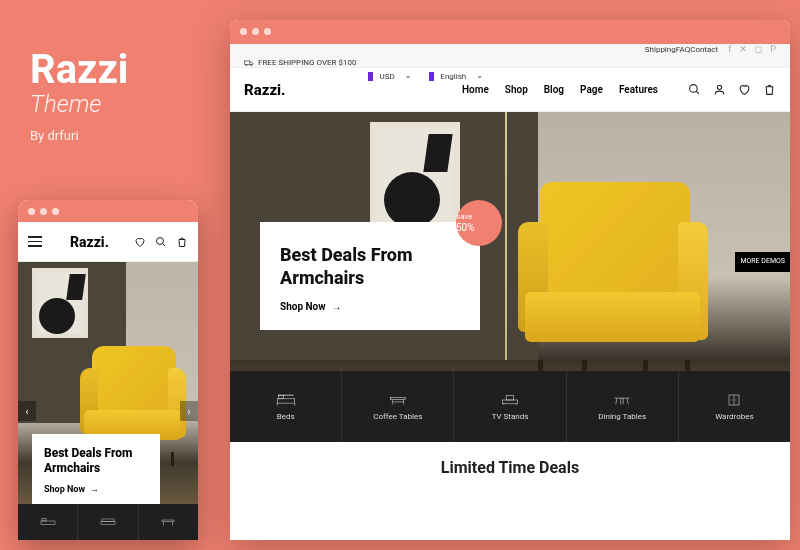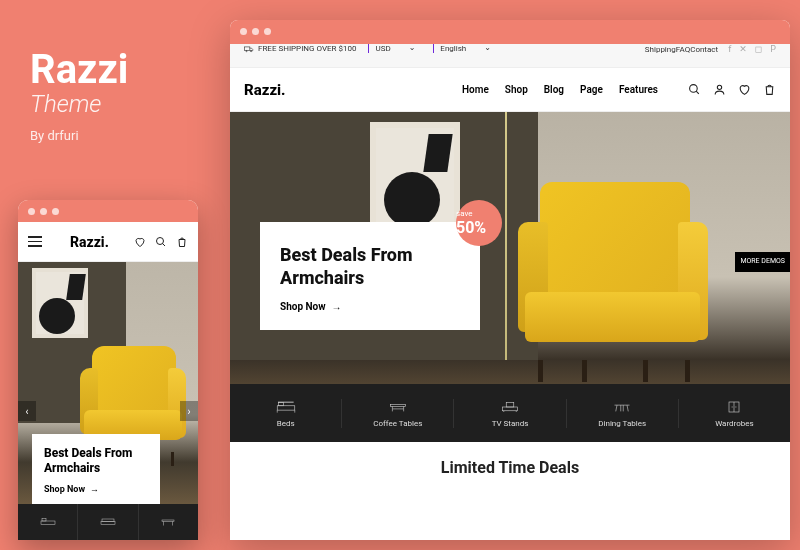--- a/index.html
+++ b/index.html
@@ -16,21 +16,21 @@
 .dot { width: 7px; height: 7px; border-radius: 50%; background: rgba(255,255,255,0.7); }
 
 
 .desktop { position: absolute; left: 230px; top: 20px; width: 560px; height: 520px; border-radius: 8px 8px 0 0; overflow: hidden; box-shadow: 0 10px 40px rgba(0,0,0,0.25); background: #fff; }
 .desktop-chrome { background: #f08070; height: 24px; }
 
 
 .topbar { background: #f7f7f7; height: 24px; display: flex; align-items: flex-start; padding: 0 14px; font-size: 8px; color: #333; border-bottom: 1px solid #eee; }
 .topbar-left { display: flex; align-items: center; gap: 6px; }
 .topbar-shipping { display: flex; align-items: center; gap: 4px; }
-.topbar-sel { display: flex; align-items: center; gap: 18px; padding: 0 6px; border-left: 1px solid #6d28d9; margin-left: 6px; }
+.topbar-sel { display: flex; align-items: center; gap: 10px; padding: 0 6px; border-left: 5px solid #6d28d9; margin-left: 6px; margin-top: 28px; }
 .topbar-right { margin-left: auto; display: flex; gap: 0; align-items: center; }
 .social-icons { display: flex; gap: 8px; color: #aaa; font-size: 9px; margin-left: 10px; }
 
 
 .mainnav { height: 44px; display: flex; align-items: center; padding: 0 14px; background: #fff; border-bottom: 1px solid #eee; }
 .brand { font-weight: 800; font-size: 15px; }
 .navlinks { display: flex; gap: 16px; margin-left: auto; font-size: 10px; font-weight: 600; }
 .navicons { display: flex; gap: 12px; margin-left: 30px; }
 .navicons svg { width: 13px; height: 13px; }
 
@@ -48,26 +48,26 @@
 .chair-back { position: absolute; left: 30px; top: 0; width: 150px; height: 140px; background: linear-gradient(135deg, #f0c423, #e0b020); border-radius: 12px 12px 6px 6px; }
 .chair-seat { position: absolute; left: 15px; top: 110px; width: 175px; height: 50px; background: linear-gradient(#f2c830, #d9a61a); border-radius: 6px; }
 .chair-arm-l { position: absolute; left: 8px; top: 40px; width: 30px; height: 110px; background: linear-gradient(#e8be28, #cfa018); border-radius: 10px 4px 4px 6px; }
 .chair-arm-r { position: absolute; right: 2px; top: 40px; width: 30px; height: 118px; background: linear-gradient(#f4cc3a, #dfaa1e); border-radius: 4px 10px 6px 4px; }
 .chair-leg { position: absolute; bottom: 0; width: 5px; height: 22px; background: #2a1f14; }
 .chair-leg.l1 { left: 28px; } .chair-leg.l2 { left: 72px; } .chair-leg.l3 { right: 62px; } .chair-leg.l4 { right: 20px; }
 
 
 .hero-card { position: absolute; left: 30px; top: 110px; width: 220px; background: #fff; padding: 22px 20px 18px; }
 .hero-badge { position: absolute; right: -22px; top: -22px; width: 46px; height: 46px; border-radius: 50%; background: #f08070; color: #fff; display: flex; flex-direction: column; align-items: flex-start; justify-content: center; font-size: 8px; line-height: 1.1; }
-.hero-badge .pct { font-size: 16px; font-weight: 700; }
+.hero-badge .pct { font-size: 10px; font-weight: 400; }
 .hero-title { font-size: 18px; font-weight: 800; line-height: 1.25; color: #111; }
 .hero-cta { margin-top: 12px; font-size: 10px; font-weight: 700; display: flex; align-items: center; gap: 6px; }
 
 
-.catstrip { position: absolute; bottom: 0; left: 0; right: 0; height: 58px; background: #1f1f1f; display: flex; align-items: center; }
+.catstrip { position: absolute; bottom: 0; left: 0; right: 0; height: 71px; background: #1f1f1f; display: flex; }
 .cat { flex: 1; display: flex; flex-direction: column; align-items: center; justify-content: center; gap: 4px; color: #ddd; font-size: 8px; border-right: 1px solid #333; }
 .cat:last-child { border-right: none; }
 .cat svg { width: 20px; height: 16px; stroke: #ccc; }
 
 
 .more-demos { position: absolute; right: 0; top: 140px; background: #000; color: #fff; font-size: 7px; line-height: 1.1; padding: 6px 5px; text-align: center; }
 
 
 .section-title { text-align: center; font-size: 16px; font-weight: 700; padding: 16px 0 0; color: #222; }
 

